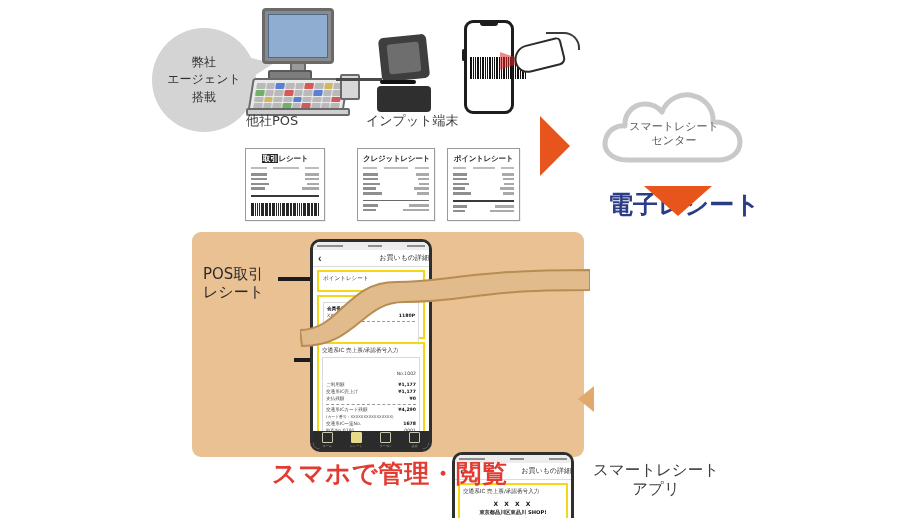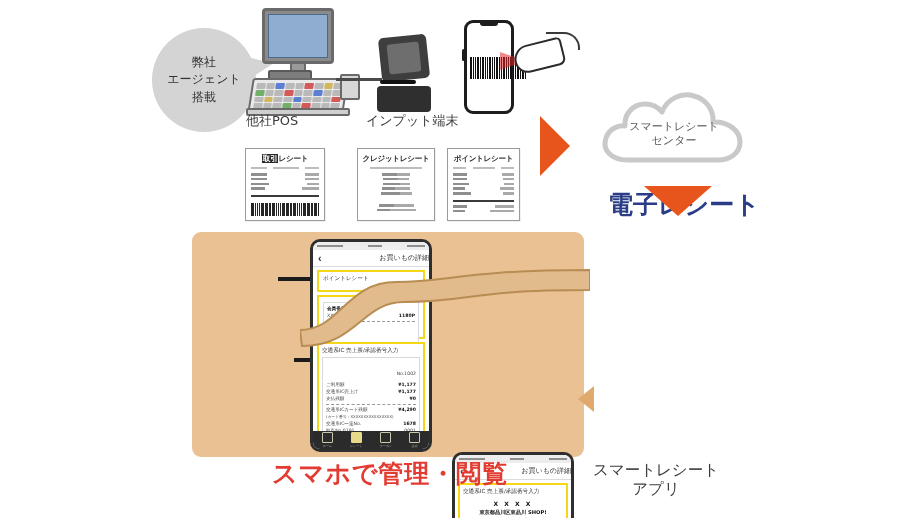--- a/index.html
+++ b/index.html
@@ -412,21 +412,21 @@
         <i></i>
       <i class="w"></i>
         <i></i>
         <i></i>
         <i class="w"></i>
         <i></i>
         <i></i>
     </div>
   </div>
 
-  <div class="abs rcpt" style="left:357px;top:148px;width:78px;height:73px;align-items:center;">
+  <div class="abs rcpt" style="left:357px;top:148px;width:78px;height:73px;">
     <div class="rcpt-title">クレジットレシート</div>
     <div class="rcpt-sub">
         <i style="width:14px"></i>
         <i style="width:24px"></i>
         <i style="width:14px"></i>
       </div>
     <div class="rcpt-line">
         <i style="width:15px"></i>
         <i class="r" style="width:13px"></i>
       </div>
@@ -511,20 +511,22 @@
   </div>
 
   <div class="abs denshi" style="left:608px;top:152px;margin-top:36px;">電子レシート</div>
 
   <div class="abs" style="left:644px;top:186px;">
     <div class="arrow-down"></div>
   </div>
 
   <div class="abs panel" style="left:192px;top:232px;width:392px;height:225px;"></div>
 
+  <div class="abs callout" style="left:203px;top:265px;">POS取引
+レシート</div>
   <div class="abs conn" style="left:278px;top:277px;width:36px;"></div>
 
   <div class="abs conn" style="left:294px;top:358px;width:30px;"></div>
   <div class="abs dot" style="left:320px;top:354px;"></div>
 
   <div class="abs phone" style="left:310px;top:239px;width:122px;height:213px;">
     <div class="status-bar">
       <i style="width:26px"></i>
         <i style="width:14px"></i>
         <i style="width:18px"></i>

